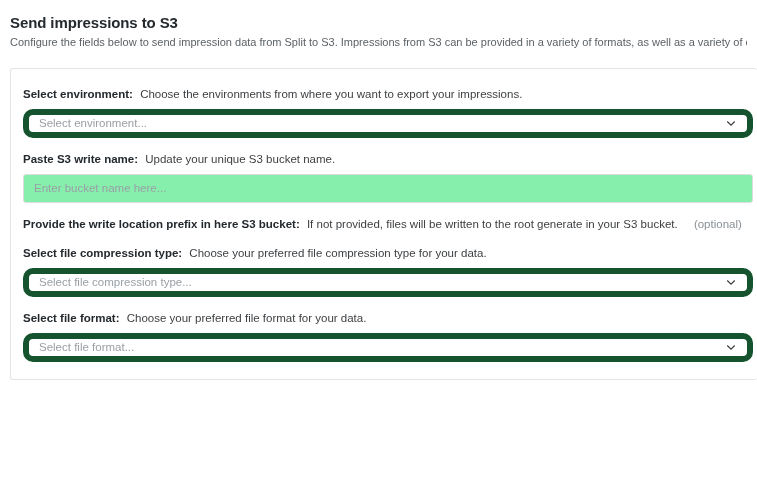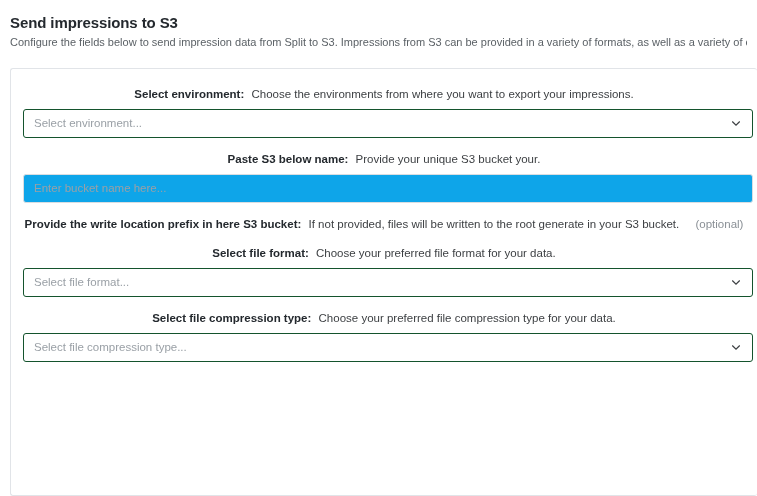--- a/index.html
+++ b/index.html
@@ -11,21 +11,21 @@
     color: #3c3f42;
   }
   body {
     width: 757px;
     height: 496px;
     overflow: hidden;
   }
 
   .page {
     width: 757px;
-    height: 496px;
+    height: 380px;
     position: relative;
     background: #ffffff;
   }
 
   .page-header {
     padding: 14px 10px 0 10px;
   }
   .page-title {
     font-size: 15px;
     font-weight: bold;
@@ -62,21 +62,20 @@
   .field-block {
     margin-bottom: 14px;
   }
   .field-block:last-child { margin-bottom: 0; }
 
   .field-label-row {
     font-size: 11.5px;
     line-height: 1.3;
     margin-bottom: 7px;
     white-space: nowrap;
-    text-align: center;
   }
   .field-label {
     font-weight: bold;
     color: #24292e;
   }
   .field-help {
     color: #3c3f42;
     margin-left: 4px;
   }
   .field-optional {
@@ -86,34 +85,34 @@
 
   .input-wrap {
     position: relative;
     width: 730px;
   }
   .text-input {
     width: 730px;
     height: 29px;
     border: 1px solid #d9dde1;
     border-radius: 3px;
-    background: #0ea5e9;
+    background: #86efac;
     padding: 0 10px;
     font-size: 11.5px;
     font-family: "Liberation Sans", sans-serif;
     color: #3c3f42;
     outline: none;
   }
   .text-input::placeholder { color: #9aa0a6; }
 
   .select-box {
     width: 730px;
     height: 29px;
-    border: 1px solid #14532d;
-    border-radius: 3px;
+    border: 6px solid #14532d;
+    border-radius: 10px;
     background: #ffffff;
     padding: 0 30px 0 10px;
     font-size: 11.5px;
     color: #9aa0a6;
     display: flex;
     align-items: center;
     position: relative;
     cursor: pointer;
     user-select: none;
   }
@@ -159,66 +158,66 @@
               <svg viewBox="0 0 16 16" width="12" height="12" fill="none" stroke="currentColor" stroke-width="1.6">
                 <path d="M3 6 L8 11 L13 6"></path>
               </svg>
             </span>
           </div>
         </div>
       </div>
 
       <div class="field-block">
         <div class="field-label-row">
-          <span class="field-label">Paste S3 below name:</span>
-          <span class="field-help">Provide your unique S3 bucket your.</span>
+          <span class="field-label">Paste S3 write name:</span>
+          <span class="field-help">Update your unique S3 bucket name.</span>
         </div>
         <div class="input-wrap">
           <input class="text-input" type="text" placeholder="Enter bucket name here..." style="">
         </div>
       </div>
 
       <div class="field-block">
         <div class="field-label-row">
           <span class="field-label">Provide the write location prefix in here S3 bucket:</span>
           <span class="field-help">If not provided, files will be written to the root generate in your S3 bucket.</span>
           <span class="field-optional">(optional)</span>
+        </div>
+      </div>
+
+      <div class="field-block">
+        <div class="field-label-row">
+          <span class="field-label">Select file compression type:</span>
+          <span class="field-help">Choose your preferred file compression type for your data.</span>
+        </div>
+        <div class="input-wrap">
+          <div class="select-box">
+            <span>Select file compression type...</span>
+            <span class="chevron">
+              <svg viewBox="0 0 16 16" width="12" height="12" fill="none" stroke="currentColor" stroke-width="1.6">
+                <path d="M3 6 L8 11 L13 6"></path>
+              </svg>
+            </span>
+          </div>
         </div>
       </div>
 
       <div class="field-block">
         <div class="field-label-row">
           <span class="field-label">Select file format:</span>
           <span class="field-help">Choose your preferred file format for your data.</span>
         </div>
         <div class="input-wrap">
           <div class="select-box">
             <span>Select file format...</span>
             <span class="chevron">
               <svg viewBox="0 0 16 16" width="12" height="12" fill="none" stroke="currentColor" stroke-width="1.6">
                 <path d="M3 6 L8 11 L13 6"></path>
               </svg>
             </span>
           </div>
         </div>
       </div>
 
-      <div class="field-block">
-        <div class="field-label-row">
-          <span class="field-label">Select file compression type:</span>
-          <span class="field-help">Choose your preferred file compression type for your data.</span>
-        </div>
-        <div class="input-wrap">
-          <div class="select-box">
-            <span>Select file compression type...</span>
-            <span class="chevron">
-              <svg viewBox="0 0 16 16" width="12" height="12" fill="none" stroke="currentColor" stroke-width="1.6">
-                <path d="M3 6 L8 11 L13 6"></path>
-              </svg>
-            </span>
-          </div>
-        </div>
-      </div>
-
 
     </div>
   </div>
 </div>
 
 </body></html>

